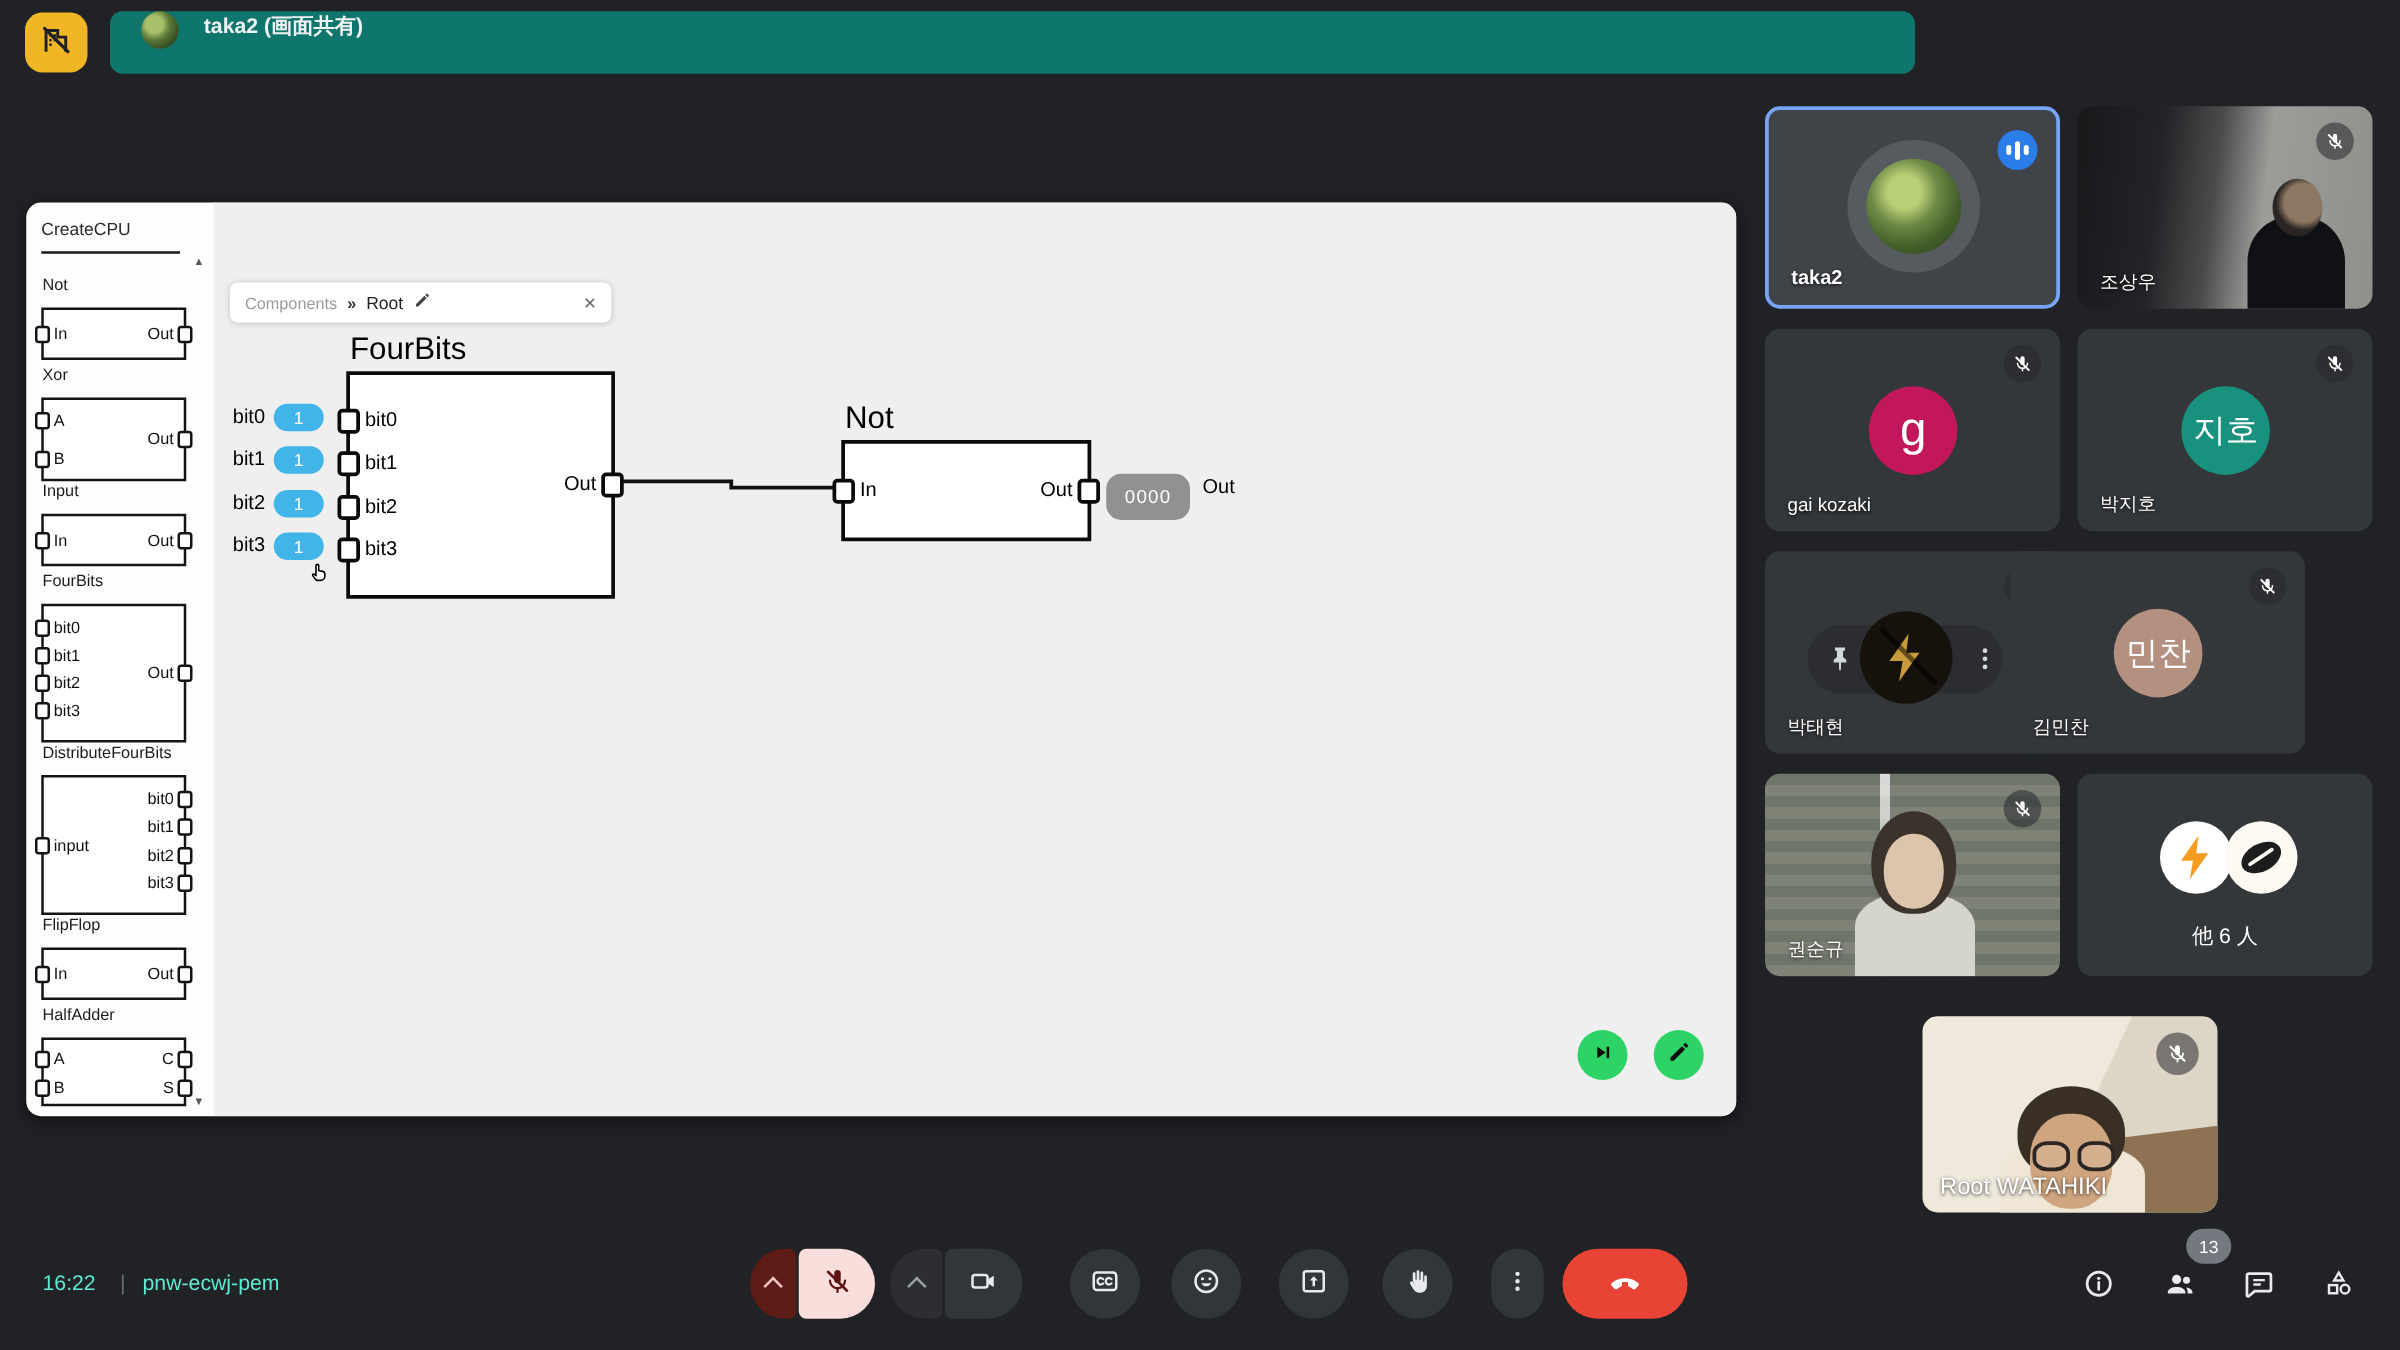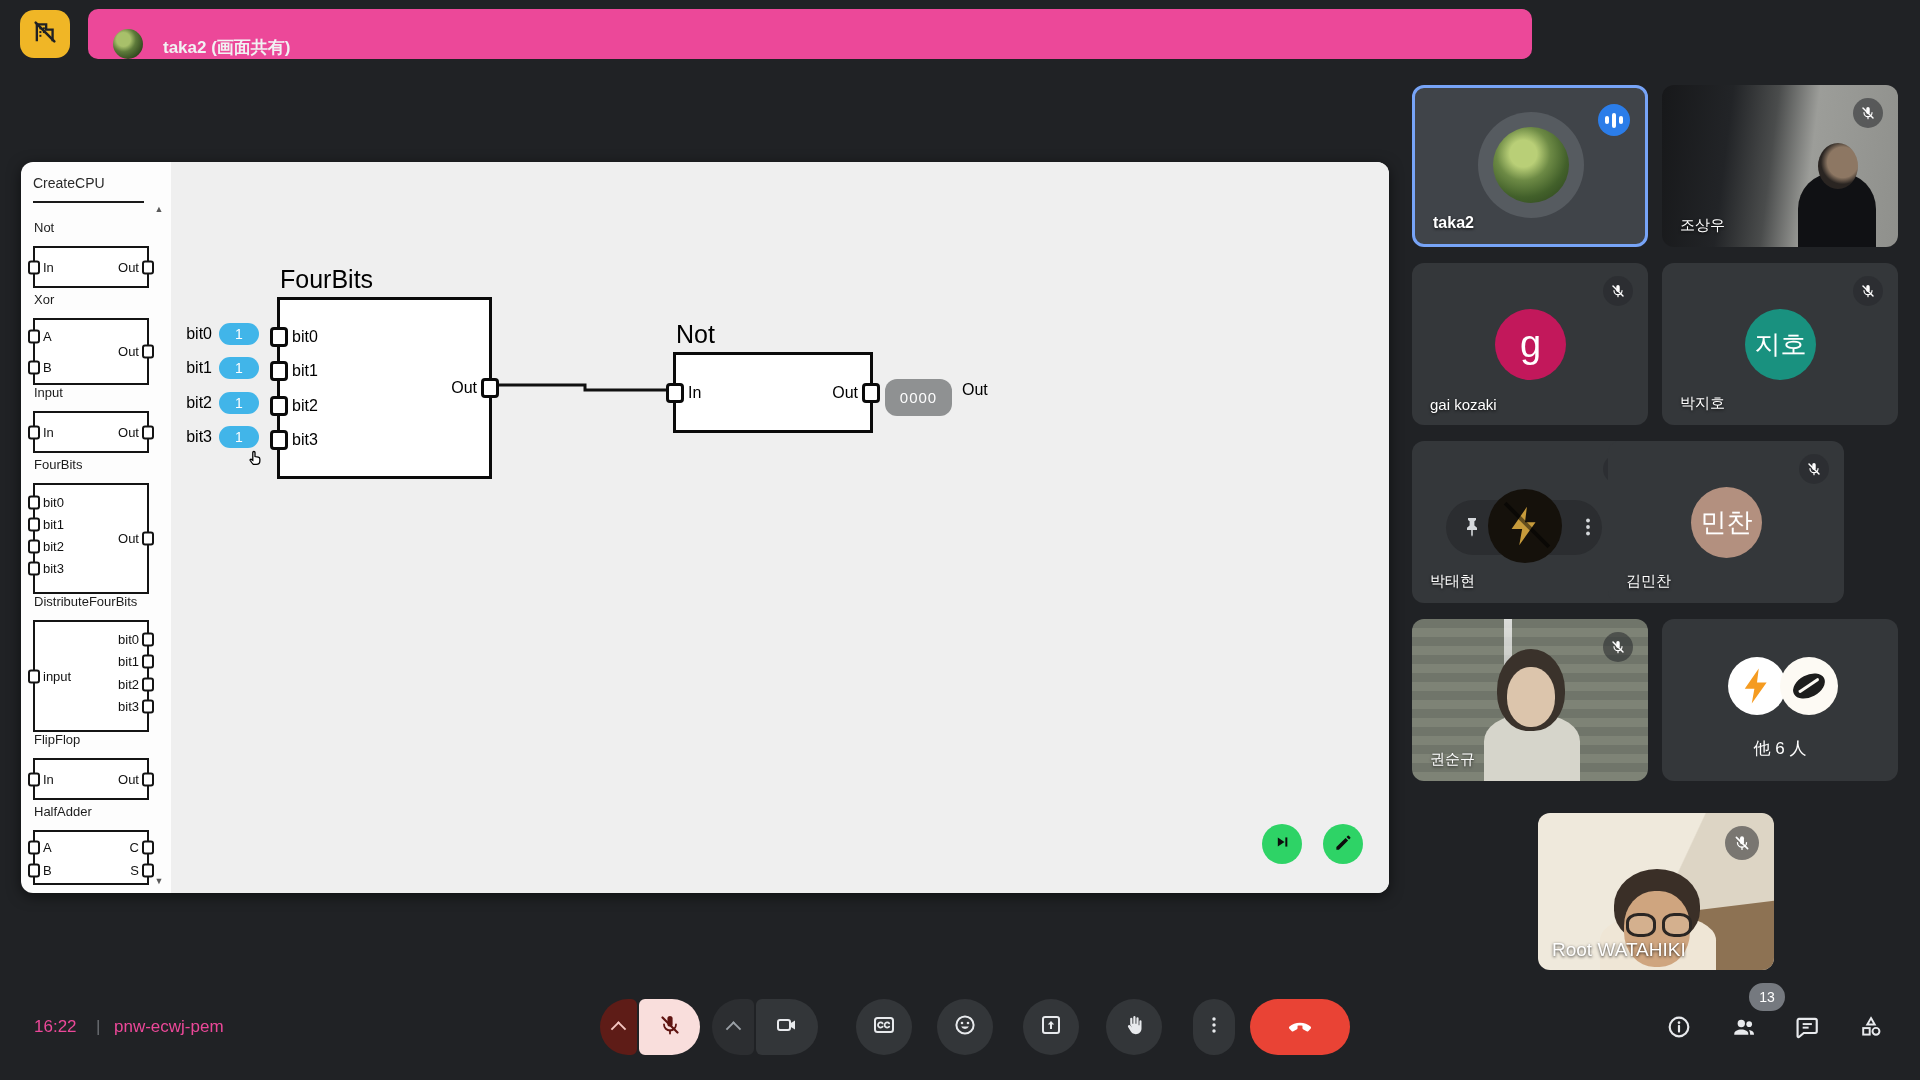--- a/index.html
+++ b/index.html
@@ -2,22 +2,22 @@
 <html><head>
 <meta charset="utf-8">
 <style>
   html,body{margin:0;padding:0;background:#202225;}
   body{width:1920px;height:1080px;position:relative;overflow:hidden;
        font-family:"Liberation Sans","DejaVu Sans",sans-serif;color:#e8eaed;}
   .abs{position:absolute;}
   
   .warn-chip{left:20px;top:10px;width:50px;height:48px;border-radius:14px;background:#f0b626;
              display:flex;align-items:center;justify-content:center;color:#1f2124;}
-  .share-strip{left:88px;top:9px;width:1444px;height:50px;border-radius:10px;background:#ec4899;
-               display:flex;align-items:flex-end;}
+  .share-strip{left:88px;top:9px;width:1444px;height:50px;border-radius:10px;background:#0f766e;
+               display:flex;align-items:flex-start;}
   .share-avatar{width:30px;height:30px;border-radius:50%;margin-left:25px;
       background:radial-gradient(circle at 35% 35%,#a8c06a 0 25%,#5d7a3a 45%,#33491f 75%,#20301a 100%);}
   .share-title{margin-left:20px;font-size:17px;font-weight:600;color:#f1f2f3;}
   
   .window{left:21px;top:162px;width:1368px;height:731px;background:#fdfdfd;border-radius:12px;
           box-shadow:0 3px 14px rgba(0,0,0,.55);overflow:hidden;color:#111;}
   .canvas{left:150px;top:0;right:0;bottom:0;background:#efefef;}
   .apptitle{left:12px;top:13px;font-size:14px;color:#2a2a2a;}
   .topline{left:12px;top:39px;width:111px;height:0;border-top:2px solid #1a1a1a;}
   .scroll-arrow{left:131px;width:14px;text-align:center;font-size:9px;color:#5a5a5a;}
@@ -55,21 +55,21 @@
   .tname{position:absolute;left:18px;bottom:12px;font-size:15px;color:#fff;
          text-shadow:0 1px 3px rgba(0,0,0,.8);white-space:nowrap;}
   .micoff{position:absolute;top:13px;right:15px;width:30px;height:30px;border-radius:50%;
           background:rgba(38,40,43,.55);display:flex;align-items:center;justify-content:center;color:#fff;}
   .avatar{position:absolute;border-radius:50%;display:flex;align-items:center;justify-content:center;
           color:#fff;left:83px;top:46px;width:71px;height:71px;}
   .speakbadge{position:absolute;top:16px;right:15px;width:32px;height:32px;border-radius:50%;
           background:#2b7de9;display:flex;align-items:center;justify-content:center;gap:3px;}
   .bar{width:4px;border-radius:2px;background:#fff;}
   
-  .meta{top:1017px;font-size:17px;color:#ec4899;font-weight:500;}
+  .meta{top:1017px;font-size:17px;color:#5eead4;font-weight:500;}
   .ctl{position:absolute;top:999px;height:56px;display:flex;align-items:center;justify-content:center;box-sizing:border-box;}
   .chev{width:9px;height:9px;border-left:2.5px solid currentColor;border-top:2.5px solid currentColor;
         transform:rotate(45deg) translate(1px,1px);}
   .roundbtn{width:56px;border-radius:50%;background:#333639;color:#e8eaed;}
   .righticon{position:absolute;top:1014px;width:26px;height:26px;color:#e8eaed;}
   .badge15{left:1749px;top:983px;width:36px;height:28px;border-radius:14px;background:#75797f;
            color:#fff;font-size:14px;display:flex;align-items:center;justify-content:center;}
 </style>
 </head>
 <body>
@@ -293,20 +293,29 @@
     <div class="port out" style="top:15px">
         <span class="sq"></span>
         <span class="plabel">C</span>
       </div>
     <div class="port out" style="top:38px">
         <span class="sq"></span>
         <span class="plabel">S</span>
       </div>
   </div>
 
+  <div class="abs crumb">
+    <span class="sec">Components</span>
+    <span class="sep">»</span>
+    <span class="cur">Root</span>
+    <span style="margin-left:8px;color:#444"><svg width="14" height="14">
+          <use href="#i-pencil"></use>
+        </svg></span>
+    <span class="close">×</span>
+  </div>
 
   <svg class="abs" style="left:0;top:0;width:1368px;height:731px;pointer-events:none">
     <polyline points="473,223 564,223 564,228 647,228" fill="none" stroke="#111" stroke-width="3"></polyline>
   </svg>
 
   <div class="abs ctitle" style="left:259px;top:103px">FourBits</div>
   <div class="abs cbox" style="left:256px;top:135px;width:209px;height:176px">
     <div class="cport in" style="top:37px">
         <span class="csq"></span>
         <span class="clabel">bit0</span>

